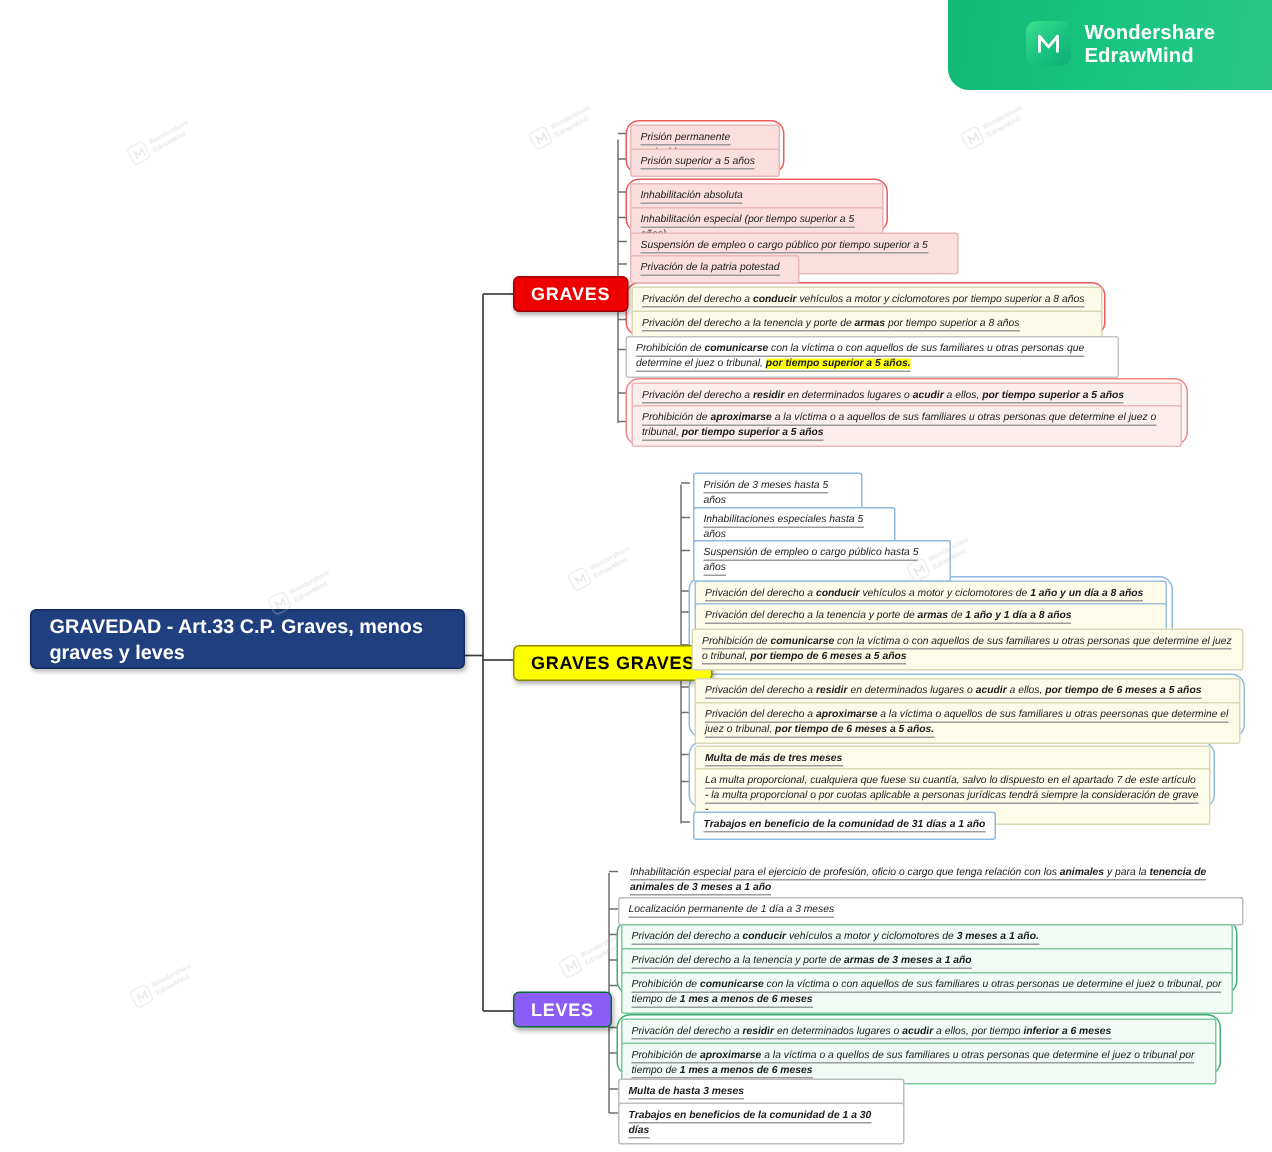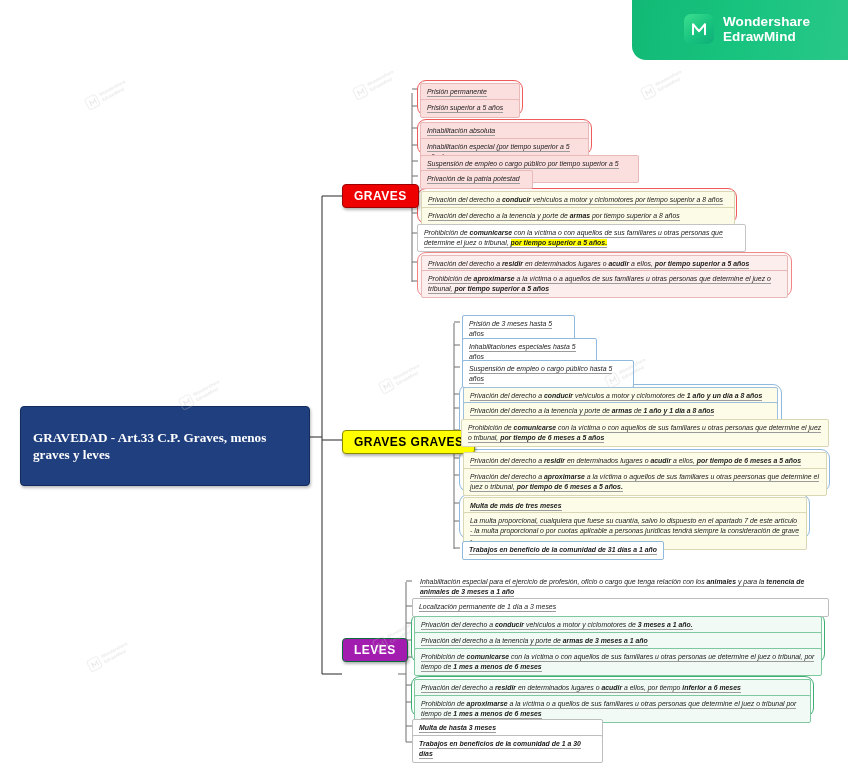--- a/index.html
+++ b/index.html
@@ -65,40 +65,39 @@
     position: absolute;
     left: 20px; top: 406px;
     width: 290px;
     background: #1f3f7f;
     border: 1px solid #142c5c;
     border-radius: 4px;
     color: #ffffff;
     font-size: 13.2px;
     font-weight: bold;
     line-height: 17px;
-    padding: 22px 12px;
+    padding: 2px 12px;
     box-shadow: 1px 2px 3px rgba(0,0,0,.26);
-    font-family: Liberation Serif, serif;
   }
 
   
   .chip {
     position: absolute;
     border-radius: 4px;
     font-size: 12px;
     font-weight: bold;
     letter-spacing: .5px;
     text-align: left;
     padding: 4px 11px;
     box-shadow: 1px 2px 3px rgba(0,0,0,.3);
     white-space: nowrap;
   }
   .chip-graves { left: 342px; top: 184px; background: #ef0000; border: 1px solid #9c0000; color: #ffffff; }
   .chip-menos  { left: 342px; top: 430px; background: #ffff00; border: 1px solid #8a8a00; color: #000000; }
-  .chip-leves  { left: 342px; top: 638px; background: #a21caf; border: 1px solid #0d6b3b; color: #ffffff; }
+  .chip-leves  { left: 342px; top: 661px; background: #8b5cf6; border: 1px solid #0d6b3b; color: #ffffff; }
 
   
   svg.links { position: absolute; left: 0; top: 0; width: 848px; height: 768px; pointer-events: none; }
 
   
   .leaf {
     position: absolute;
     font-size: 6.9px;
     font-style: italic;
     line-height: 9.6px;

